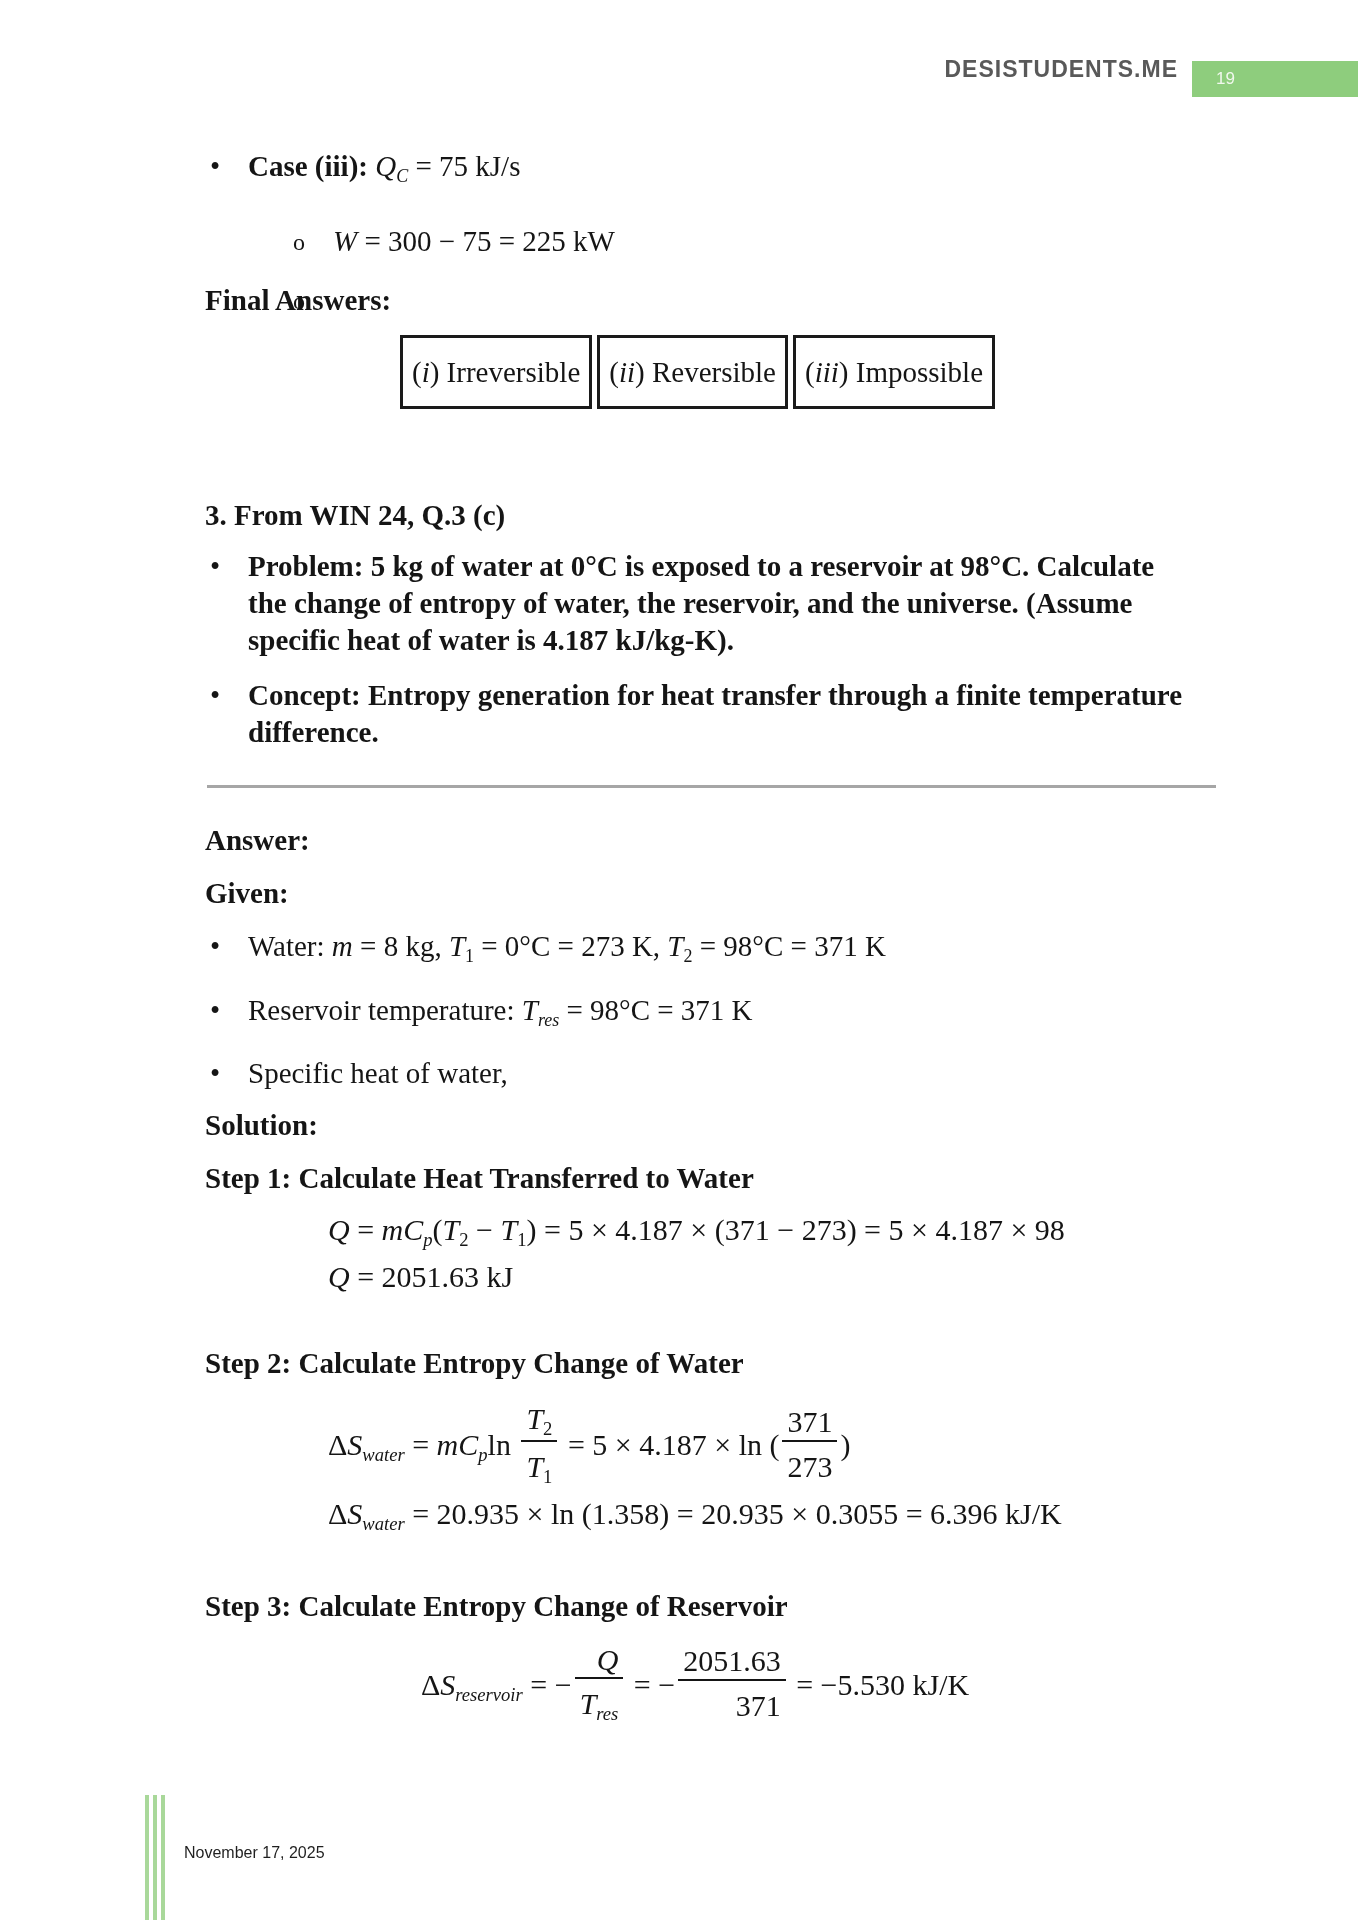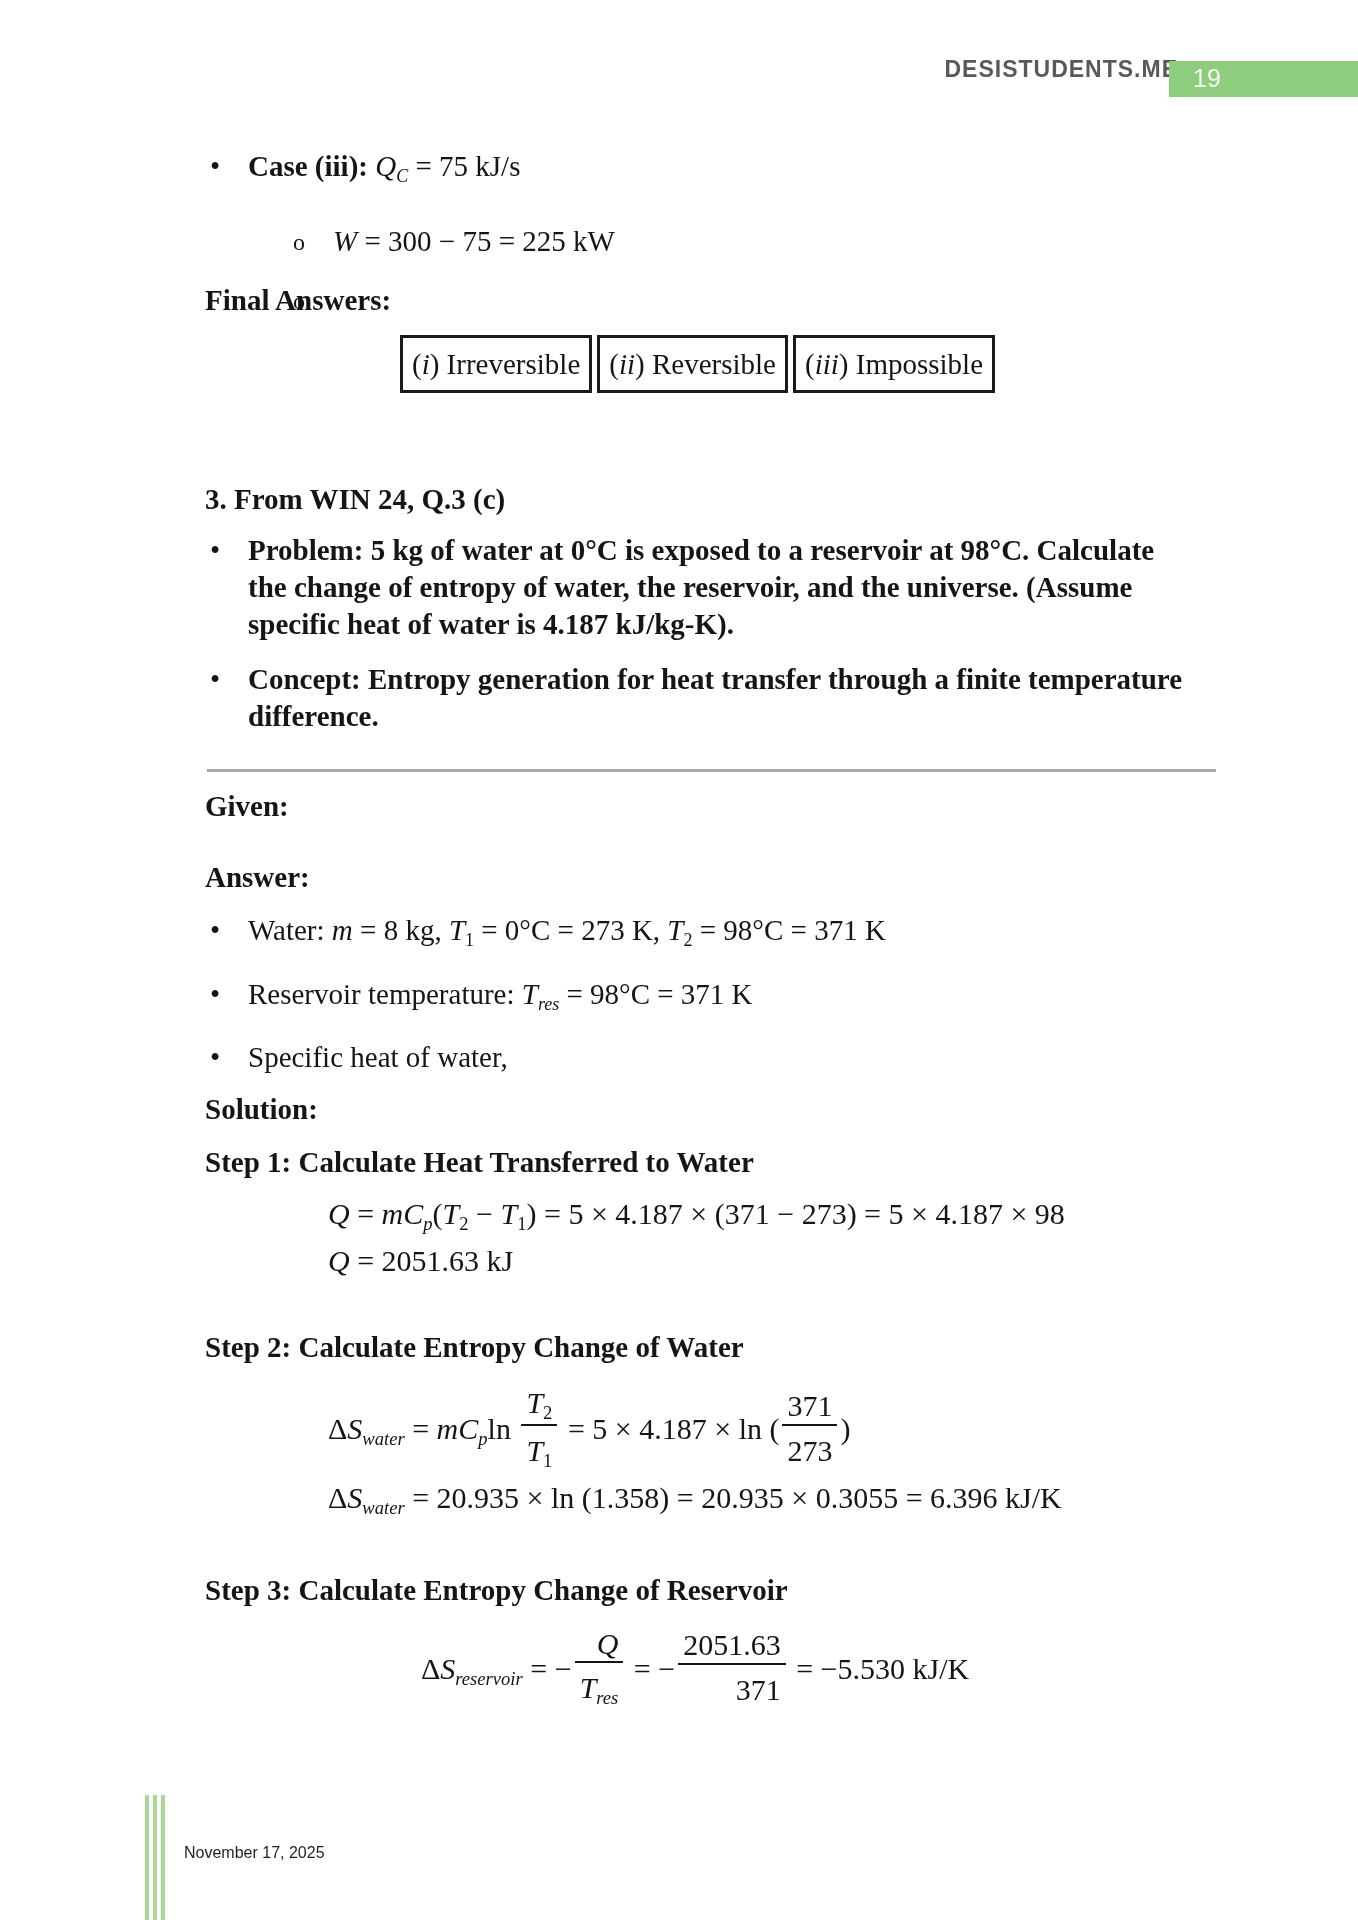--- a/index.html
+++ b/index.html
@@ -13,44 +13,44 @@
     margin:0 auto;
   }
   
   .site-name{
     position:absolute;top:56px;right:180px;
     font-family:"Liberation Sans",sans-serif;
     font-size:23px;color:#595959;letter-spacing:1px;
   }
   .page-badge{
     position:absolute;top:61px;right:0;
-    width:189px;height:36px;
+    width:166px;height:36px;
     box-sizing:border-box;padding-left:24px;
     font-family:"Liberation Sans",sans-serif;
-    font-size:25px;line-height:35px;color:#f1f8ee;
+    font-size:17px;line-height:35px;color:#f1f8ee;
   }
   
   .content{padding:148px 168px 0 205px;font-size:29px;line-height:37px;}
   .b{font-weight:bold;}
   .i{font-style:italic;}
   .sub{font-size:0.62em;vertical-align:-0.32em;}
   .isub{font-size:0.62em;vertical-align:-0.32em;font-style:italic;}
   .bullet{position:relative;padding-left:43px;}
   .bullet .mk{position:absolute;left:5px;top:0;}
   .bullet.l2{padding-left:128px;}
   .bullet.l2 .mk{left:88px;font-size:24px;top:1px;}
   .heading{font-weight:bold;}
   .eq{font-size:30px;}
   .eq-ind1{margin-left:123px;}
   .eq-ind2{margin-left:216px;}
   .frac{display:inline-block;vertical-align:middle;text-align:right;margin:0 3px;line-height:1.15;}
   .frac .num{display:block;padding:0 5px;}
   .frac .den{display:block;border-top:2px solid #151515;padding:8px 5px;}
   .answers-box{display:flex;gap:5px;width:fit-content;margin:16px auto 0;}
-  .answers-box .cell{border:3px solid #1a1a1a;padding:8px 9px;line-height:36px;}
+  .answers-box .cell{border:3px solid #1a1a1a;padding:16px 9px;line-height:36px;}
   .divider{height:0;border-top:3px solid #a6a6a6;margin:34px -26px 0 2px;}
   
   .mt-sub1{margin-top:28px;}
   .mt-sub2{margin-top:22px;}
   .mt-final{margin-top:20px;}
   .mt-q3{margin-top:88px;}
   .mt-problem{margin-top:14px;}
   .mt-concept{margin-top:18px;}
   .mt-answer{margin-top:34px;}
   .mt-16{margin-top:16px;}
@@ -104,22 +104,22 @@
       <span class="mk">•</span>
       <span><span class="b">Problem: 5 kg of water at 0°C is exposed to a reservoir at 98°C. Calculate the change of entropy of water, the reservoir, and the universe. (Assume specific heat of water is 4.187 kJ/kg-K).</span></span>
     </div>
     <div class="bullet l1 mt-concept">
       <span class="mk">•</span>
       <span><span class="b">Concept: Entropy generation for heat transfer through a finite temperature difference.</span></span>
     </div>
 
     <div class="divider" style="border-top-color: rgb(166, 166, 166);"></div>
 
+    <div class="heading mt-answer">Answer:</div>
     <div class="heading mt-16">Given:</div>
-    <div class="heading mt-answer">Answer:</div>
 
     <div class="bullet l1 mt-16">
       <span class="mk">•</span>
       <span><span>Water: </span><span class="i">m</span><span> = 8 kg, </span><span class="i">T</span><span class="sub">1</span><span> = 0°C = 273 K, </span><span class="i">T</span><span class="sub">2</span><span> = 98°C = 371 K</span></span>
     </div>
     <div class="bullet l1 mt-17">
       <span class="mk">•</span>
       <span><span>Reservoir temperature: </span><span class="i">T</span><span class="isub">res</span><span> = 98°C = 371 K</span></span>
     </div>
     <div class="bullet l1 mt-17">

